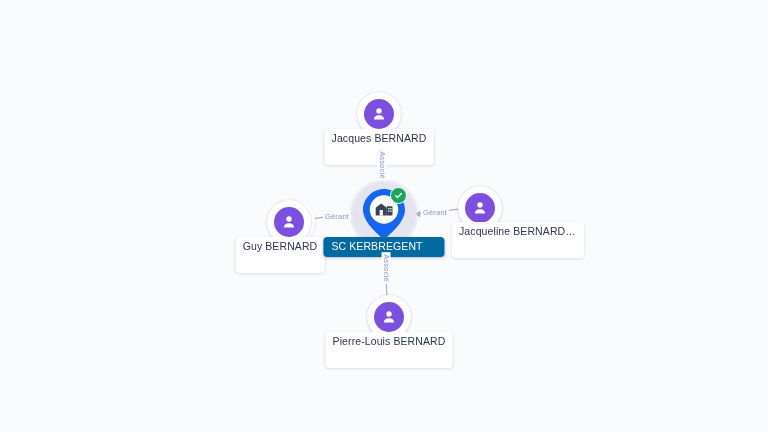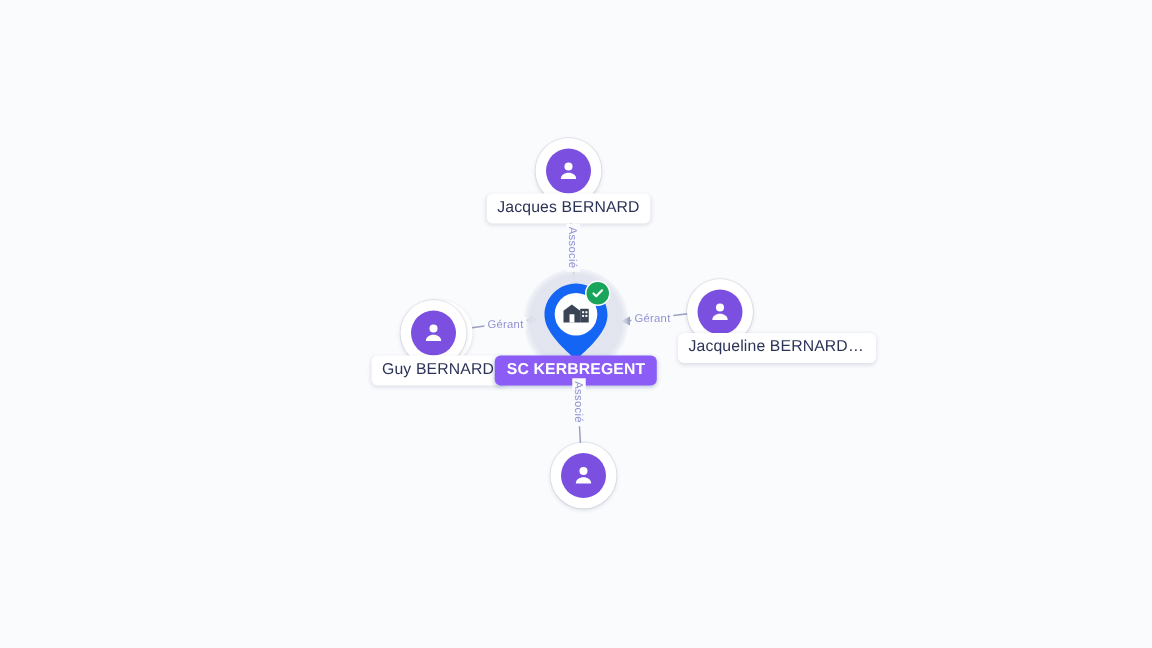--- a/index.html
+++ b/index.html
@@ -112,38 +112,38 @@
   }
   .company-check svg { display: block; }
 
   
   .node-label {
     position: absolute;
     transform: translate(-50%, 0);
     white-space: nowrap;
     font-size: 10.5px;
     line-height: 1;
-    padding: 4px 7px 5px 7px;
+    padding: 4px 7px 21px 7px;
     border-radius: 4px;
     background: #ffffff;
     color: #2b3357;
     box-shadow: 0 1px 3px rgba(40,50,90,0.15);
     letter-spacing: 0.1px;
   }
   .node-label.truncate {
     max-width: 118px;
     overflow: hidden;
     text-overflow: ellipsis;
   }
   .node-label.company {
-    background: #8b5cf6;
+    background: #0369a1;
     color: #ffffff;
-    font-weight: 700;
+    font-weight: 400;
     font-size: 10.5px;
-    padding: 4px 8px 5px 8px;
+    padding: 4px 22px 5px 8px;
     border-radius: 4px;
     box-shadow: 0 1px 3px rgba(20,60,150,0.30);
   }
 
   
   .edge-label {
     position: absolute;
     transform: translate(-50%, -50%);
     font-size: 7.5px;
     color: #8f8fd4;
@@ -189,21 +189,21 @@
 
   <div class="person-node" style="left:289px; top:222px;">
     <div class="person-ring stacked"></div>
     <div class="person-avatar">
       <svg width="18" height="18" viewBox="0 0 24 24" fill="#ffffff">
         <circle cx="12" cy="8" r="3.6"></circle>
         <path d="M5.2 19.2c0-3.6 3.1-5.6 6.8-5.6s6.8 2 6.8 5.6z"></path>
       </svg>
     </div>
   </div>
-  <div class="node-label" style="left:292px; top:237px;text-align:right;">Guy BERNARD</div>
+  <div class="node-label" style="left:280px; top:237px;text-align:right;">Guy BERNARD</div>
 
   <div class="person-node" style="left:480px; top:208px;">
     <div class="person-ring"></div>
     <div class="person-avatar">
       <svg width="18" height="18" viewBox="0 0 24 24" fill="#ffffff">
         <circle cx="12" cy="8" r="3.6"></circle>
         <path d="M5.2 19.2c0-3.6 3.1-5.6 6.8-5.6s6.8 2 6.8 5.6z"></path>
       </svg>
     </div>
   </div>
@@ -211,20 +211,21 @@
 
   <div class="person-node" style="left:389px; top:317px;">
     <div class="person-ring"></div>
     <div class="person-avatar">
       <svg width="18" height="18" viewBox="0 0 24 24" fill="#ffffff">
         <circle cx="12" cy="8" r="3.6"></circle>
         <path d="M5.2 19.2c0-3.6 3.1-5.6 6.8-5.6s6.8 2 6.8 5.6z"></path>
       </svg>
     </div>
   </div>
+  <div class="node-label" style="left:389px; top:332px;">Pierre-Louis BERNARD</div>
 
   <div class="company-node" style="left:384px; top:214px;">
     <div class="company-halo"></div>
     <div class="company-pin">
       <svg width="46" height="54" viewBox="0 0 46 54">
         <path d="M23 2 C11.4 2 2 11.4 2 23 C2 34 14 44.5 21.2 51.3 C22.2 52.2 23.8 52.2 24.8 51.3 C32 44.5 44 34 44 23 C44 11.4 34.6 2 23 2 Z" fill="#1565f5"></path>
         <circle cx="23" cy="22.5" r="14.2" fill="#ffffff"></circle>
       </svg>
     </div>
     <div style="position:absolute; left:50%; top:50%; transform:translate(-50%,-50%) translateY(-4px);">

